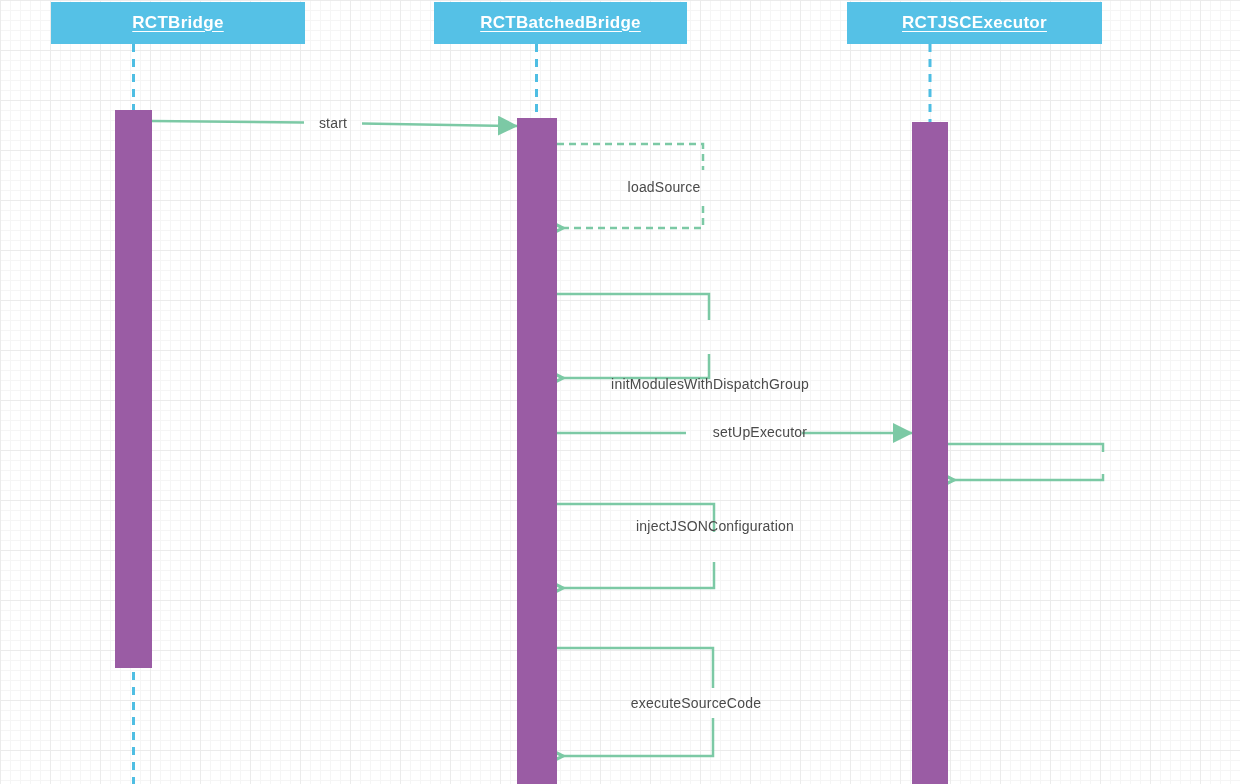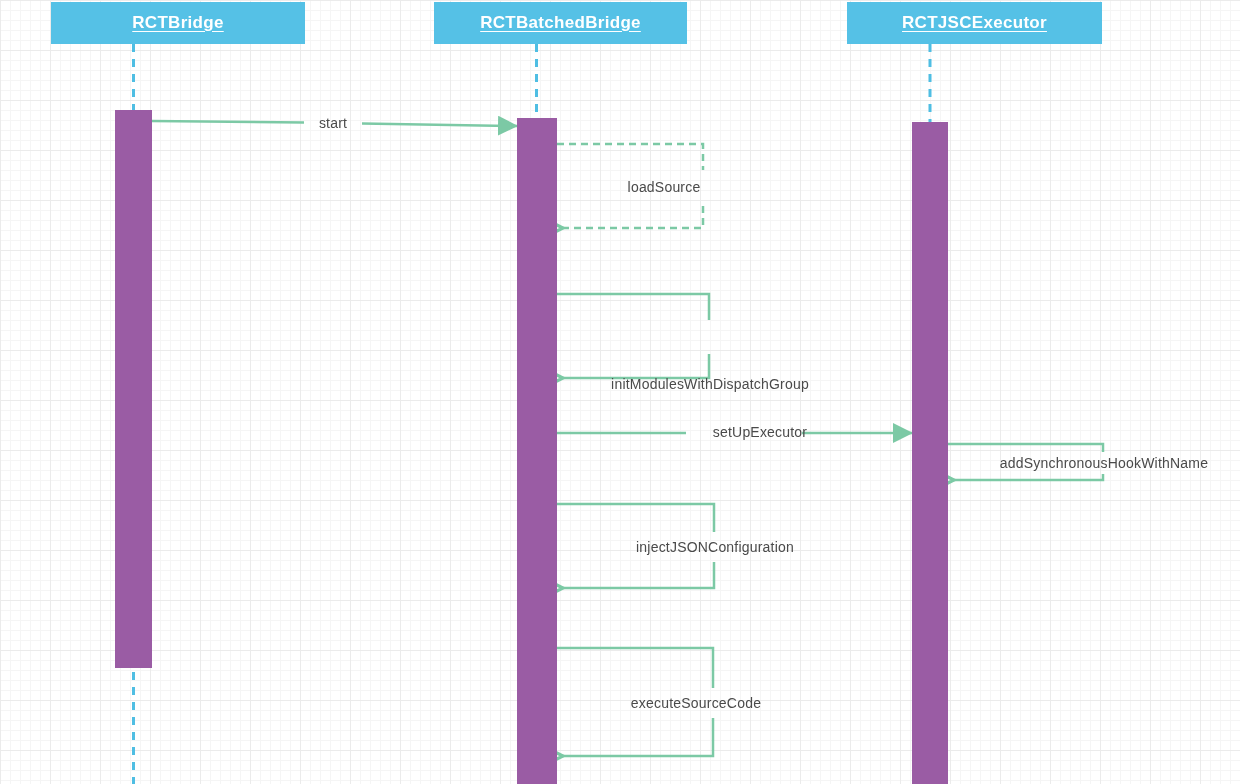--- a/index.html
+++ b/index.html
@@ -96,17 +96,16 @@
     <span>RCTBatchedBridge</span>
   </div>
   <div class="participant" style="left:803px;width:255px;">
     <span>RCTJSCExecutor</span>
   </div>
 
   <div class="msg-label" style="left:333px;top:123px;">start</div>
   <div class="msg-label" style="left:664px;top:187px;">loadSource</div>
   <div class="msg-label" style="left:710px;top:337px;margin-top:47px;">initModulesWithDispatchGroup</div>
   <div class="msg-label" style="left:760px;top:432px;">setUpExecutor</div>
-  <div class="msg-label" style="left:1104px;top:463px;">addSynchronousHookWithName</div>
-  <div class="msg-label" style="left:715px;top:547px;">injectJSONConfiguration</div>
+  <div class="msg-label" style="left:715px;top:526px;">injectJSONConfiguration</div>
   <div class="msg-label" style="left:696px;top:703px;">executeSourceCode</div>
 
 </div>
 
 </body></html>

